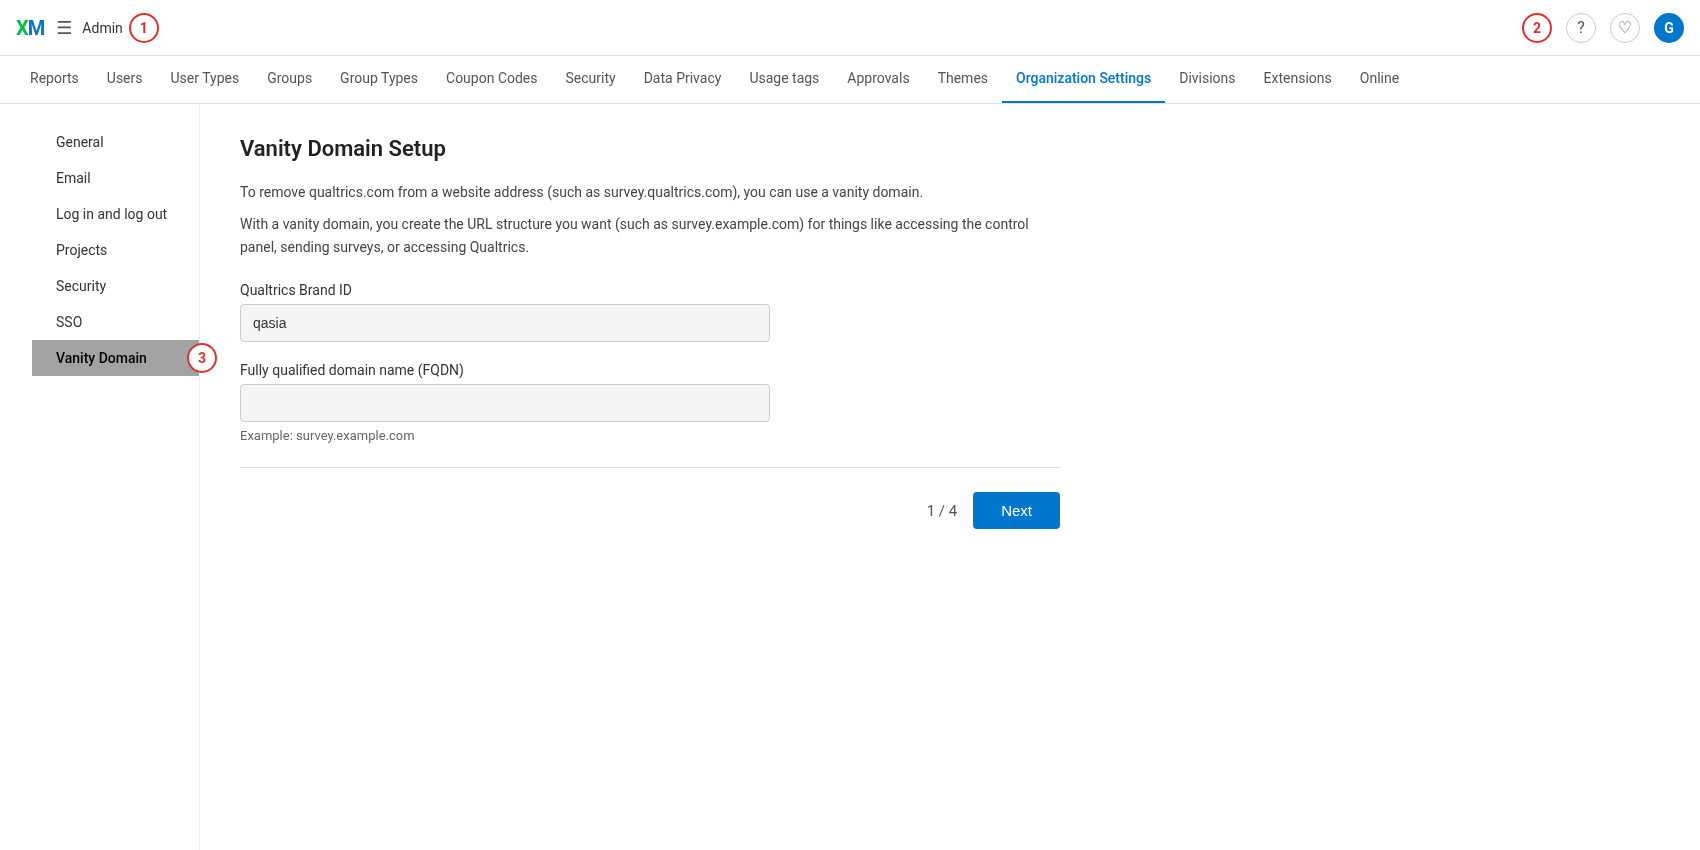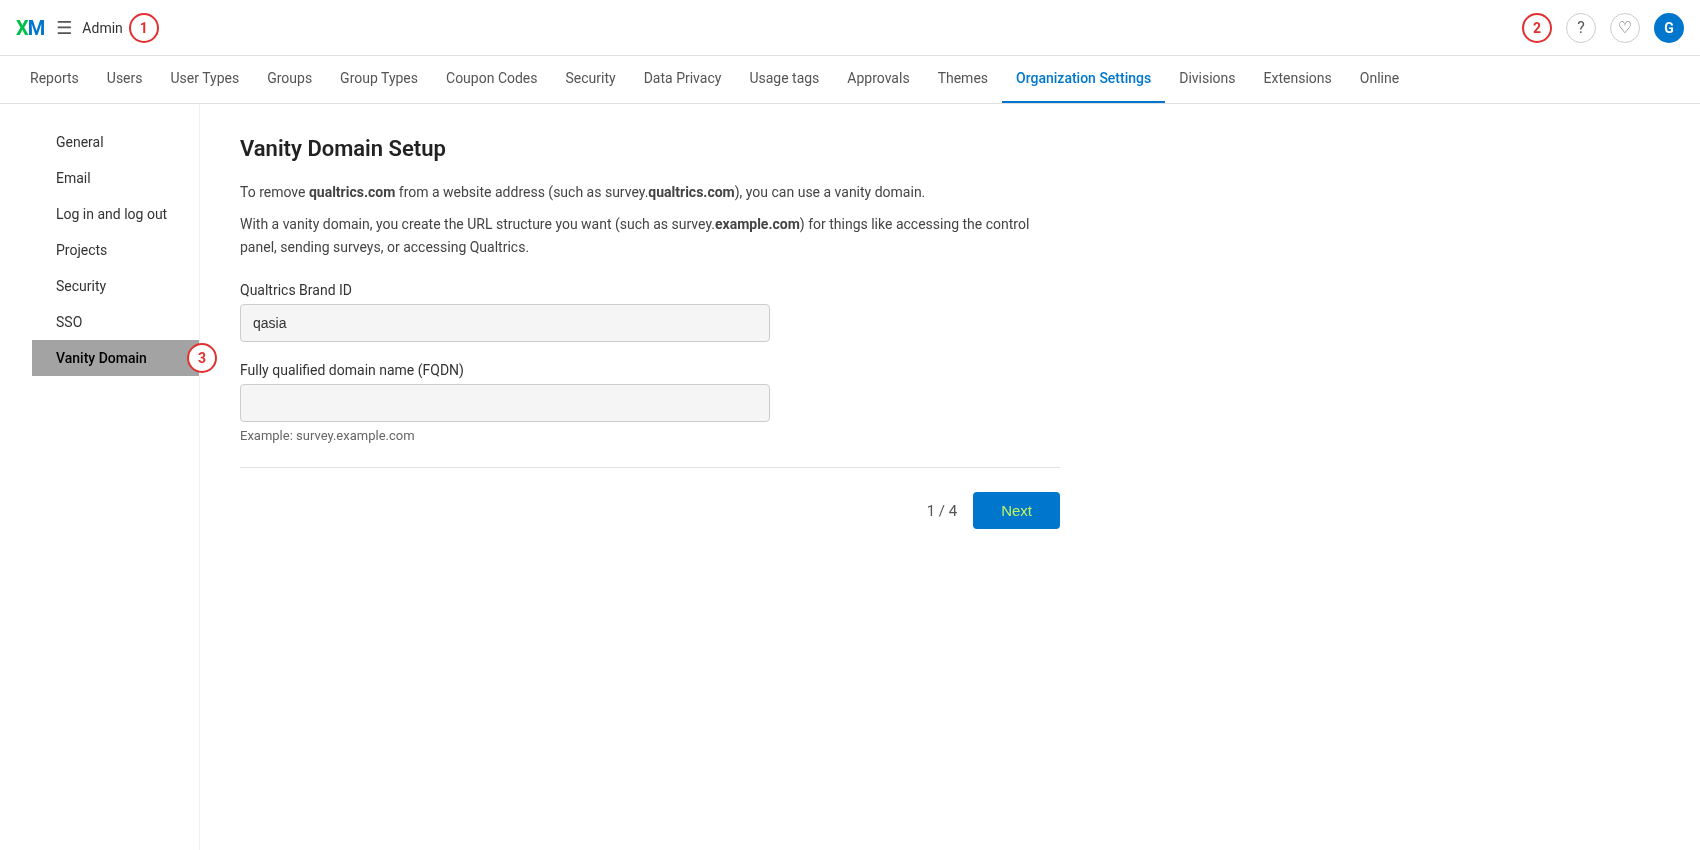--- a/index.html
+++ b/index.html
@@ -160,21 +160,21 @@
       margin-bottom: 20px;
       color: #222;
     }
 
     .description {
       font-size: 14px;
       line-height: 1.6;
       color: #444;
       margin-bottom: 10px;
     }
-    .description b { font-weight: 700; }
+    .description b { font-weight: 400; }
     .description + .description { margin-bottom: 24px; }
 
     .form-group {
       margin-bottom: 20px;
     }
     .form-label {
       font-size: 14px;
       color: #333;
       margin-bottom: 6px;
       display: block;
@@ -208,21 +208,21 @@
       align-items: center;
       justify-content: flex-end;
       gap: 16px;
     }
     .page-indicator {
       font-size: 15px;
       color: #555;
     }
     .next-btn {
       background: #0077cc;
-      color: #bef264;
+      color: #ffffff;
       border: none;
       border-radius: 4px;
       padding: 10px 28px;
       font-size: 15px;
       font-weight: 500;
       cursor: pointer;
     }
   </style>
 </head>
 <body>

